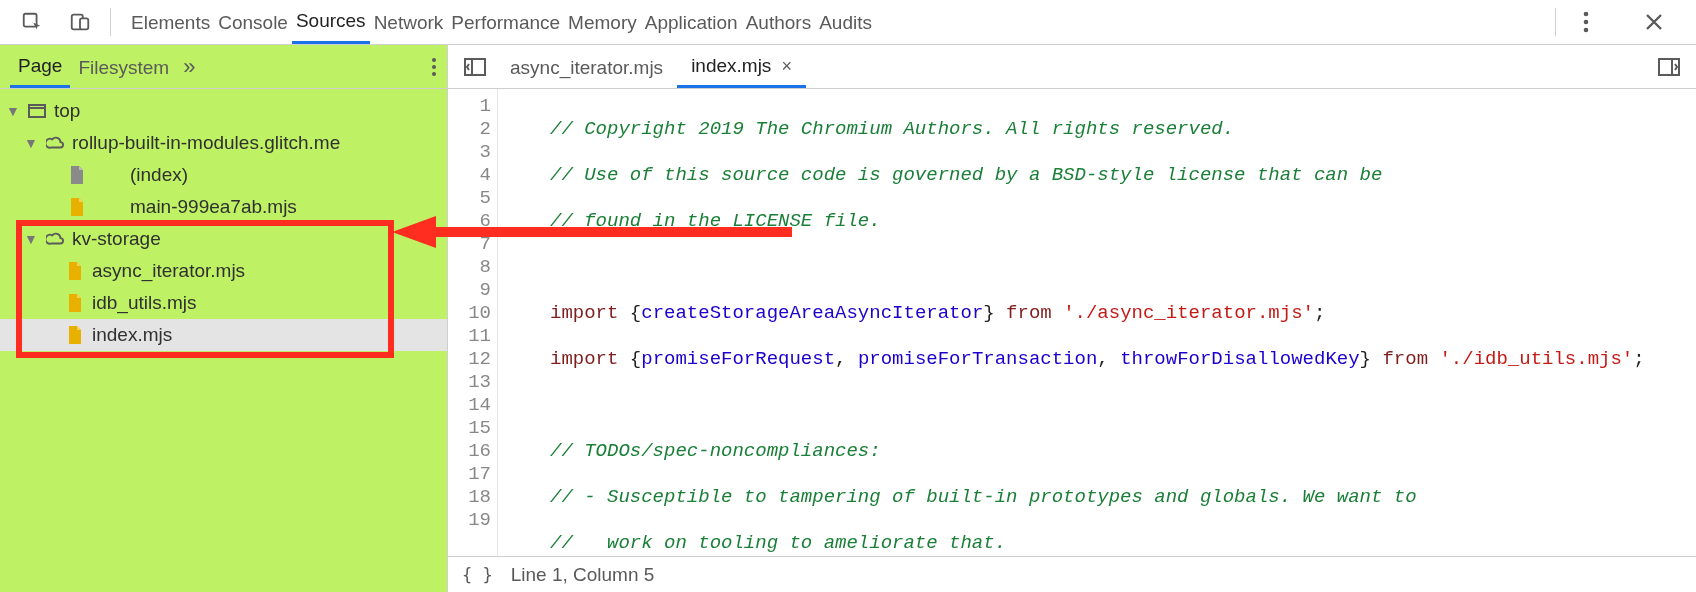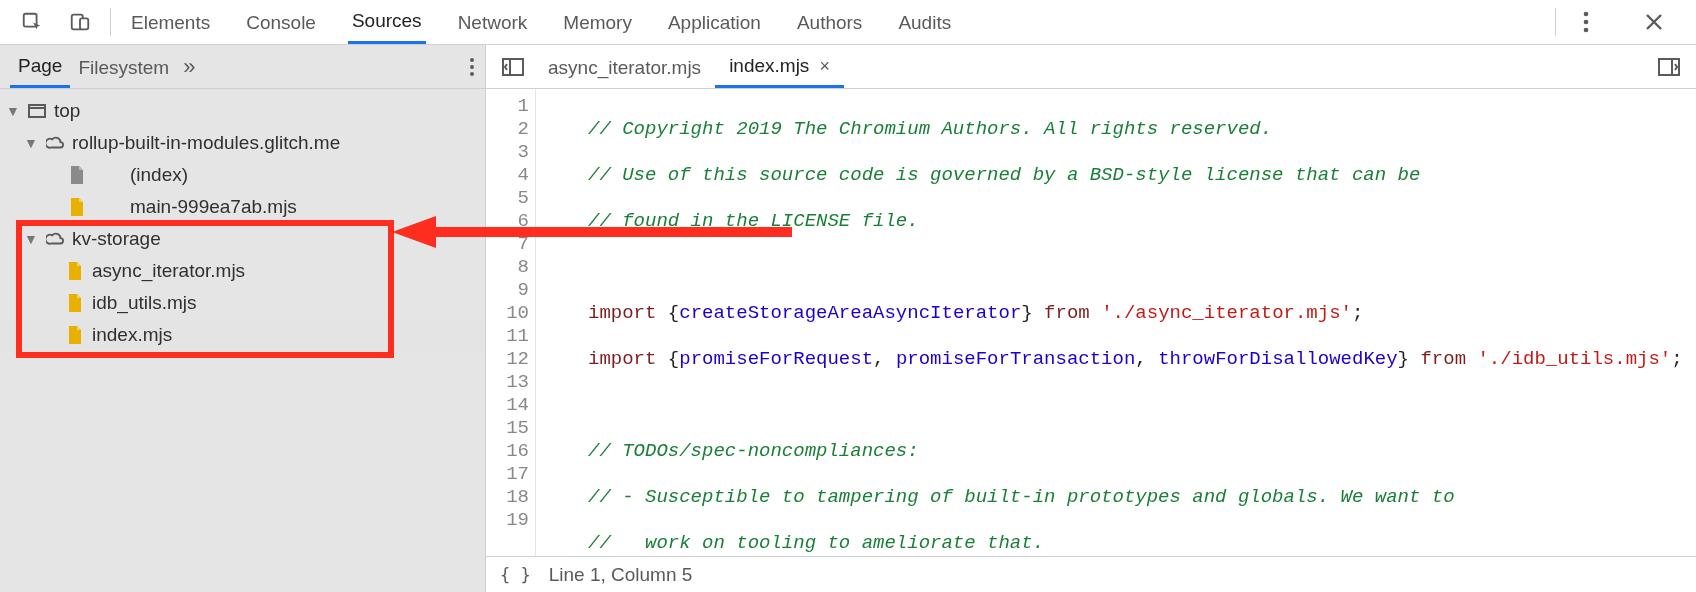--- a/index.html
+++ b/index.html
@@ -6,28 +6,28 @@
   html, body { margin:0; padding:0; font-family: "Helvetica Neue", Arial, sans-serif; font-size:19px; color:#303030; background:#fff; }
   body { width:1696px; height:592px; overflow:hidden; position:relative; }
 
   
   .toolbar {
     display:flex; align-items:center; height:45px;
     border-bottom:1px solid #cfcfcf; padding:0 8px;
   }
   .toolbar .tb-icon { width:28px; height:28px; display:flex; align-items:center; justify-content:center; color:#5a5a5a; margin:0 10px; }
   .toolbar .sep { width:1px; height:28px; background:#cfcfcf; margin:0 6px; }
-  .tabbar { display:flex; gap:28px; align-items:center; margin-left:10px; flex:1; }
+  .tabbar { display:flex; align-items:center; margin-left:10px; flex:1; }
   .tab { color:#5a5a5a; padding:10px 4px 9px 4px; cursor:pointer; }
   .tab.active { color:#222; border-bottom:3px solid #1a73e8; }
   .tb-right { display:flex; align-items:center; gap:20px; margin-right:10px; }
 
   
   .main { display:flex; height:calc(100% - 45px); }
-  .sidebar { width:486px; border-right:1px solid #cfcfcf; display:flex; flex-direction:column; background:#e5e5e5; }
+  .sidebar { width:448px; border-right:1px solid #cfcfcf; display:flex; flex-direction:column; background:#bef264; }
   .side-tabs { display:flex; align-items:center; height:44px; border-bottom:1px solid #cfcfcf; padding:0 10px; }
   .side-tabs .stab { padding:10px 8px 8px 8px; color:#5a5a5a; cursor:pointer; }
   .side-tabs .stab.active { color:#222; border-bottom:3px solid #1a73e8; }
   .side-tabs .more { margin-left:6px; color:#5a5a5a; font-size:22px; }
   .side-tabs .menu { margin-left:auto; color:#5a5a5a; }
   .tree { flex:1; overflow:auto; padding:6px 0 6px 0; user-select:none; }
   .row { display:flex; align-items:center; height:32px; gap:8px; white-space:nowrap; }
   .row .arrow { width:14px; text-align:center; color:#777; font-size:14px; }
   .row .ic { width:18px; height:18px; display:flex; align-items:center; justify-content:center; }
   .row.selected { background:#e4e4e4; }
@@ -90,20 +90,21 @@
       <rect x="3" y="4" width="12" height="16" rx="2"></rect>
       <rect x="12" y="8" width="9" height="12" rx="2" fill="#fff"></rect>
     </svg>
   </div>
   <div class="sep"></div>
   <div class="tabbar">
     <span class="tab">Elements</span>
     <span class="tab">Console</span>
     <span class="tab active">Sources</span>
     <span class="tab">Network</span>
+    <span class="tab">Performance</span>
     <span class="tab">Memory</span>
     <span class="tab">Application</span>
     <span class="tab">Authors</span>
     <span class="tab">Audits</span>
   </div>
   <div class="sep"></div>
   <div class="tb-right">
     <div class="tb-icon">
       <svg width="6" height="22" viewBox="0 0 6 22">
           <circle cx="3" cy="3" r="2.3" fill="#5a5a5a"></circle>

